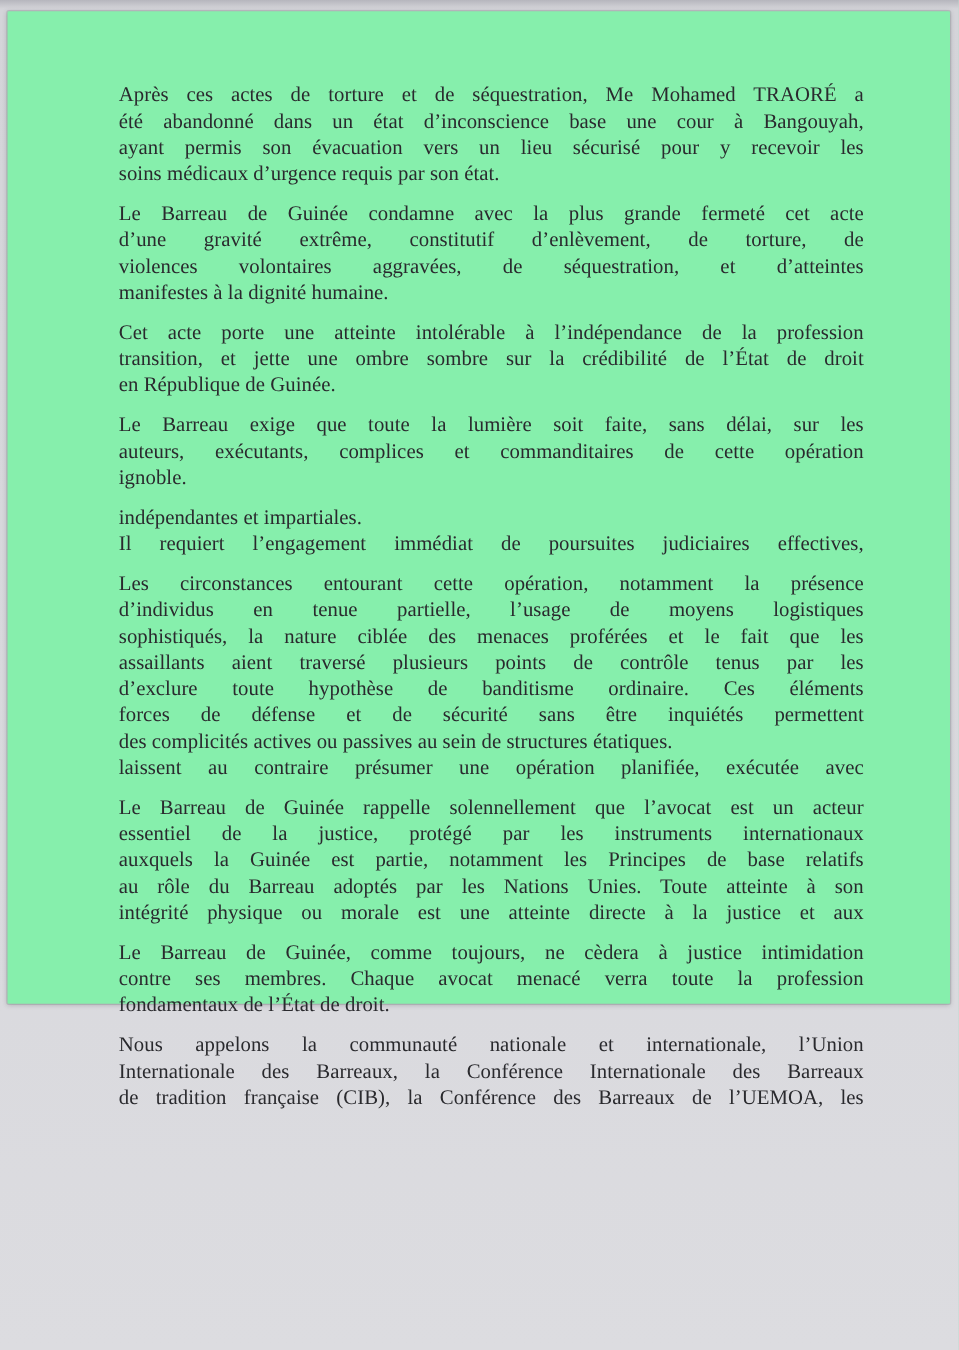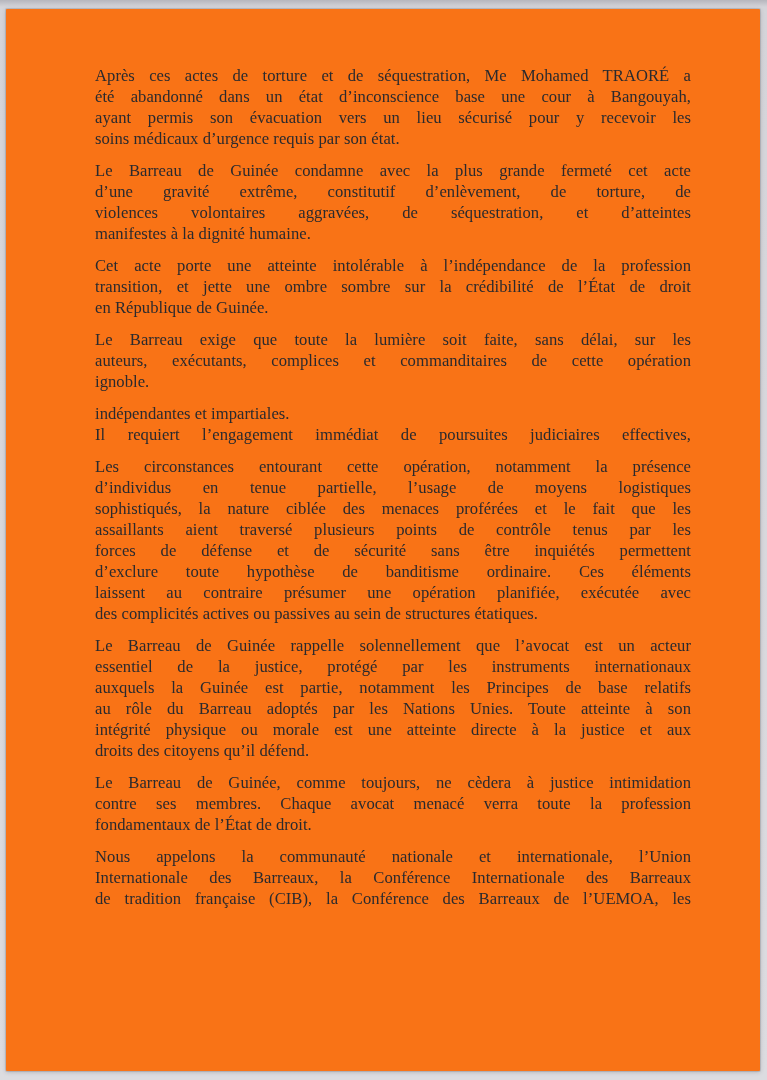--- a/index.html
+++ b/index.html
@@ -17,22 +17,22 @@
   .backdrop {
     position: absolute;
     inset: 0;
     background: linear-gradient(#b6b6bd 0px, #d4d4d9 7px, #dcdce0 100%);
   }
   .page {
     position: absolute;
     left: 6px;
     top: 9px;
     width: 754px;
-    height: 1062px;
-    background: #f97316;
+    height: 794px;
+    background: #86efac;
     box-shadow: 0 0 0 1px rgba(90,90,100,0.18), 0 1px 4px rgba(60,60,70,0.28);
     border-radius: 1px;
   }
   .doc-body {
     position: absolute;
     left: 89px;
     top: 56px;
     width: 596px;
     font-size: 16.6px;
     line-height: 21px;
@@ -84,32 +84,31 @@
       </p>
       <p class="para">
         <span class="line last">indépendantes et impartiales.</span>
         <span class="line">Il requiert l’engagement immédiat de poursuites judiciaires effectives,</span>
       </p>
       <p class="para">
         <span class="line">Les circonstances entourant cette opération, notamment la présence</span>
         <span class="line">d’individus en tenue partielle, l’usage de moyens logistiques</span>
         <span class="line">sophistiqués, la nature ciblée des menaces proférées et le fait que les</span>
         <span class="line">assaillants aient traversé plusieurs points de contrôle tenus par les</span>
+        <span class="line">d’exclure toute hypothèse de banditisme ordinaire. Ces éléments</span>
         <span class="line">forces de défense et de sécurité sans être inquiétés permettent</span>
-        <span class="line">d’exclure toute hypothèse de banditisme ordinaire. Ces éléments</span>
+        <span class="line last">des complicités actives ou passives au sein de structures étatiques.</span>
         <span class="line">laissent au contraire présumer une opération planifiée, exécutée avec</span>
-        <span class="line last">des complicités actives ou passives au sein de structures étatiques.</span>
       </p>
       <p class="para">
         <span class="line">Le Barreau de Guinée rappelle solennellement que l’avocat est un acteur</span>
         <span class="line">essentiel de la justice, protégé par les instruments internationaux</span>
         <span class="line">auxquels la Guinée est partie, notamment les Principes de base relatifs</span>
         <span class="line">au rôle du Barreau adoptés par les Nations Unies. Toute atteinte à son</span>
         <span class="line">intégrité physique ou morale est une atteinte directe à la justice et aux</span>
-        <span class="line last">droits des citoyens qu’il défend.</span>
       </p>
       <p class="para">
         <span class="line">Le Barreau de Guinée, comme toujours, ne cèdera à justice intimidation</span>
         <span class="line">contre ses membres. Chaque avocat menacé verra toute la profession</span>
         <span class="line last">fondamentaux de l’État de droit.</span>
       </p>
       <p class="para">
         <span class="line">Nous appelons la communauté nationale et internationale,  l’Union</span>
         <span class="line">Internationale des Barreaux, la Conférence Internationale des Barreaux</span>
         <span class="line">de tradition française (CIB), la Conférence des Barreaux de l’UEMOA, les</span>

